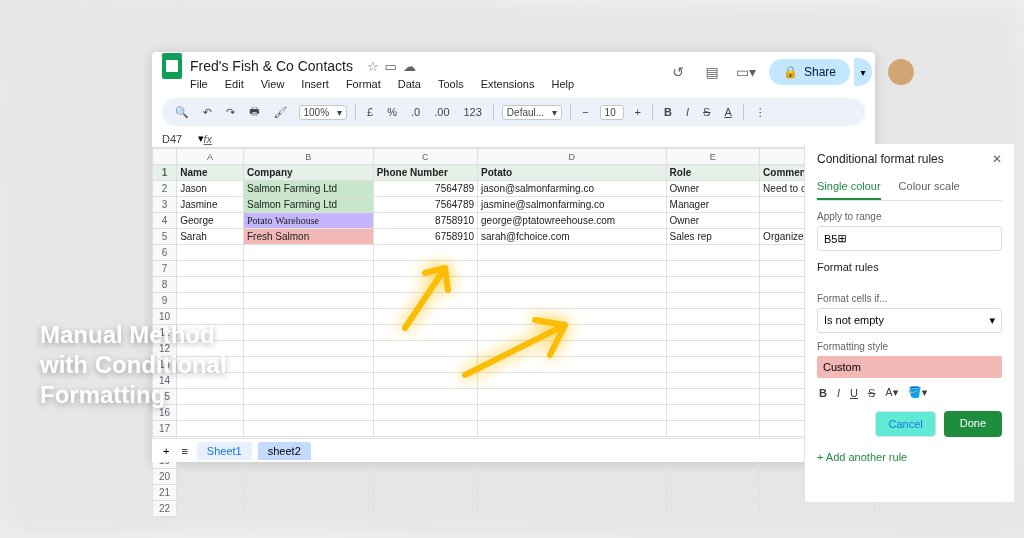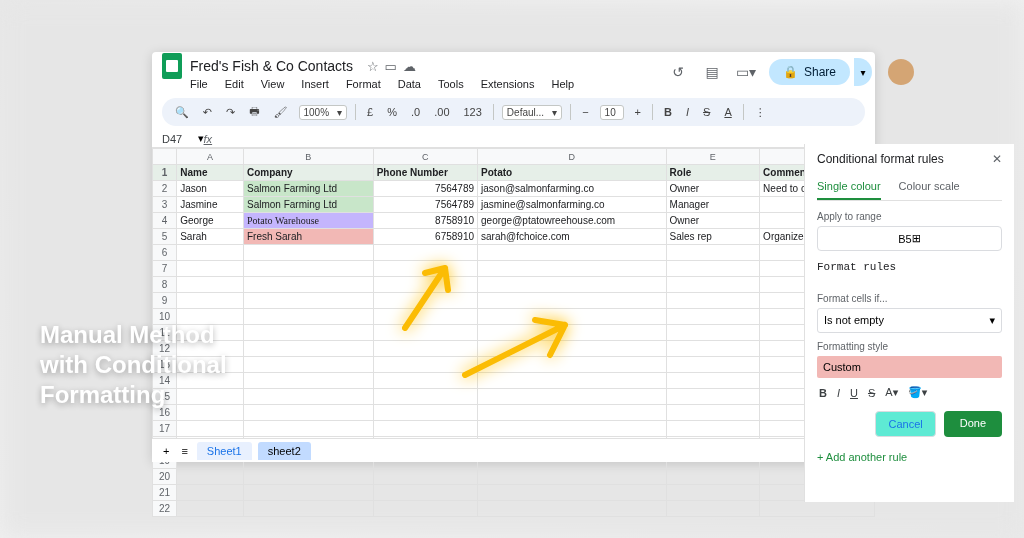--- a/index.html
+++ b/index.html
@@ -42,22 +42,22 @@
   .sheet-tab.active { background:#e8f0fe; color:#1a73e8; }
   .sheet-tab.alt { background:#c2dbff; }
 
   .side-panel { position:absolute; left:652px; top:92px; width:210px; height:358px; background:#fff; border-left:1px solid #e0e0e0; padding:8px 12px; font-size:11px; }
   .sp-header { display:flex; justify-content:space-between; align-items:center; font-size:12px; font-weight:500; color:#202124; margin-bottom:8px; }
   .sp-close { cursor:pointer; color:#5f6368; }
   .sp-tabs { display:flex; gap:18px; border-bottom:1px solid #e0e0e0; margin-bottom:10px; }
   .sp-tab { padding:6px 0; font-size:11px; color:#5f6368; cursor:pointer; }
   .sp-tab.active { color:#1e8e3e; border-bottom:2px solid #1e8e3e; font-weight:500; }
   .sp-label { font-size:10px; color:#5f6368; margin:8px 0 4px; }
-  .sp-range { border:1px solid #dadce0; border-radius:4px; padding:5px 6px; display:flex; justify-content:center; align-items:center; font-size:11px; }
-  .sp-sec-title { font-size:11px; color:#202124; margin:10px 0 20px;font-family:Liberation Mono, monospace; }
+  .sp-range { border:1px solid #dadce0; border-radius:4px; padding:5px 6px; display:flex; justify-content:flex-start; align-items:center; font-size:11px; }
+  .sp-sec-title { font-size:11px; color:#202124; margin:10px 0 20px; }
   .sp-dd { border:1px solid #dadce0; border-radius:3px; padding:5px 6px; display:flex; justify-content:space-between; font-size:11px; cursor:pointer; }
   .sp-style { background:#f2b8b5; padding:5px 6px; font-size:11px; border-radius:2px; margin-top:2px; }
   .sp-format-icons { display:flex; gap:6px; margin:6px 0; color:#3c4043; font-size:11px; align-items:center; }
   .sp-format-icons span { cursor:pointer; padding:2px; }
   .sp-buttons { display:flex; justify-content:flex-end; gap:8px; margin-top:10px; }
   .btn-cancel { background:#5eead4; border:1px solid #dadce0; color:#1a73e8; padding:6px 12px; border-radius:4px; font-size:11px; cursor:pointer; }
   .btn-done { background:#1e8e3e; color:#fff; padding:6px 16px; border-radius:4px; font-size:11px; cursor:pointer; }
   .sp-add { color:#1e8e3e; font-size:11px; margin-top:14px; cursor:pointer; }
 
   .overlay-text { position:absolute; left:40px; top:320px; color:#fff; font-size:24px; font-weight:700; text-shadow:0 2px 6px rgba(0,0,0,.3); line-height:1.25; }
@@ -180,21 +180,21 @@
     <td>George</td>
     <td class="cell-yellow">Potato Warehouse</td>
     <td style="text-align:right">8758910</td>
     <td>george@ptatowreehouse.com</td>
     <td>Owner</td>
     <td></td>
           </tr>
           <tr>
             <td class="rownum">5</td>
     <td>Sarah</td>
-    <td class="cell-red">Fresh Sarah</td>
+    <td class="cell-red">Fresh Salmon</td>
     <td style="text-align:right">6758910</td>
     <td>sarah@fchoice.com</td>
     <td>Sales rep</td>
     <td>Organize meeting</td>
           </tr>
         </tbody>
       <tbody id="empty-rows">
           <tr class="empty-row">
             <td class="rownum">6</td>
             <td></td>

